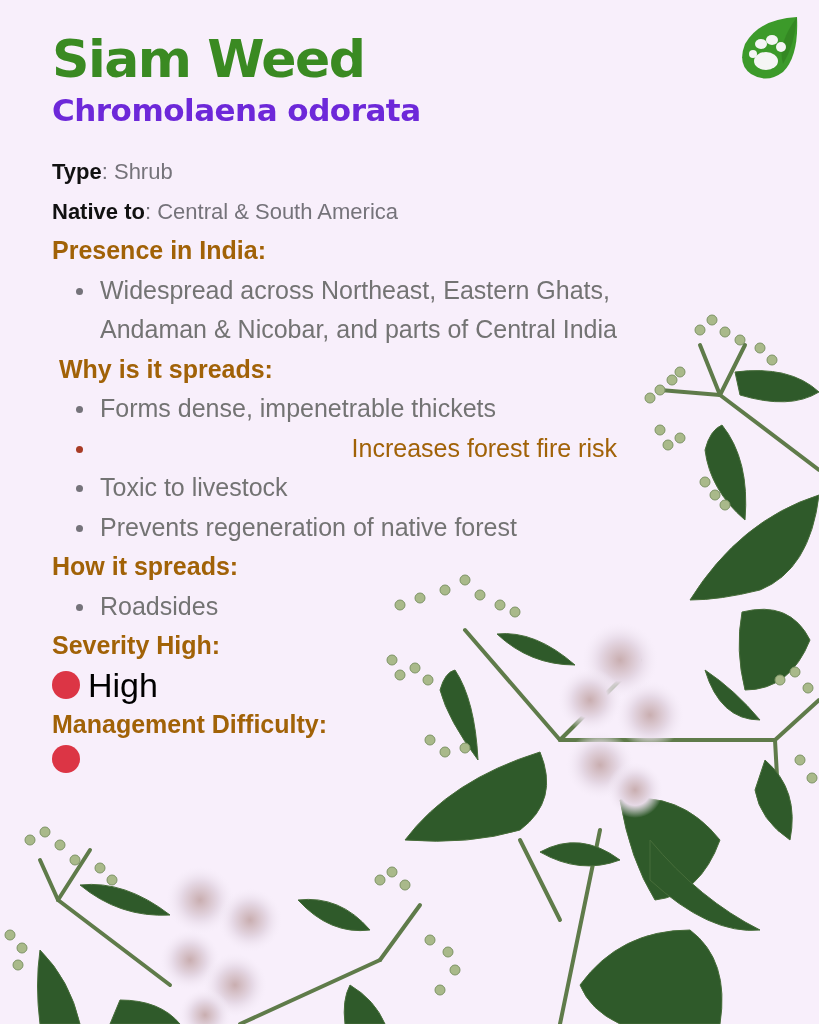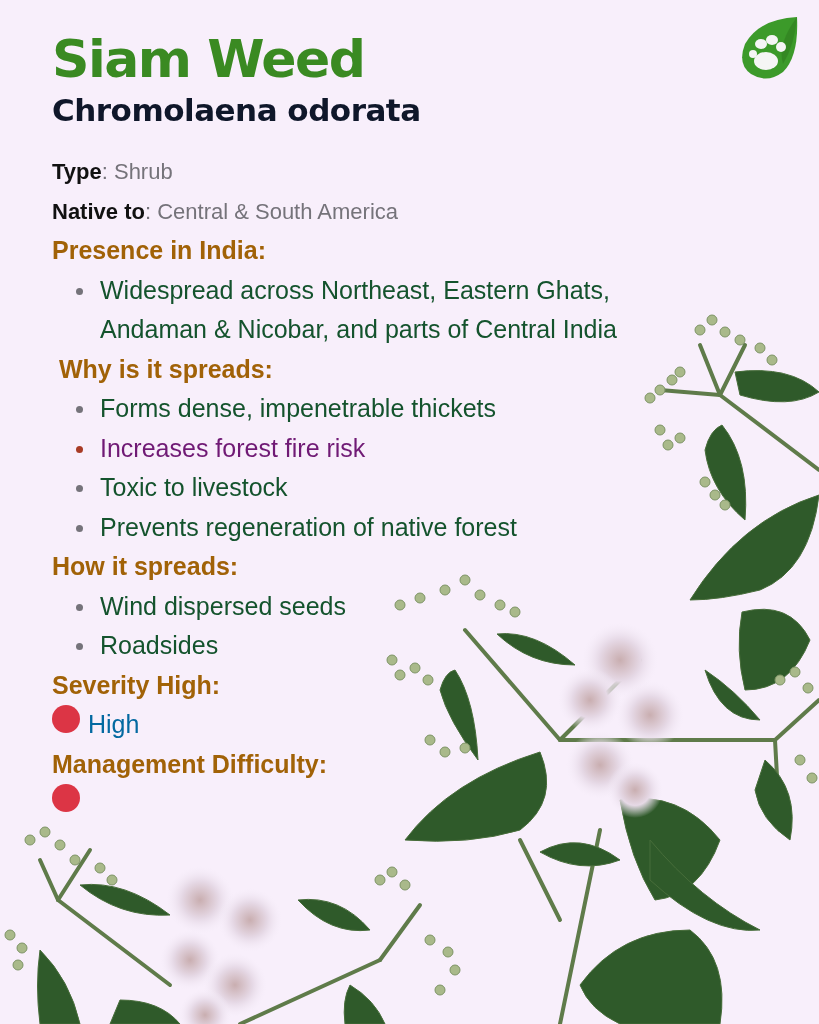--- a/index.html
+++ b/index.html
@@ -13,35 +13,35 @@
   .plants { position: absolute; inset: 0; z-index: 1; }
   .content { position: absolute; left: 52px; top: 28px; z-index: 2; }
   .title {
     font-family: "DejaVu Sans", sans-serif;
     font-weight: bold; color: #3a8a22;
     font-size: 52px; letter-spacing: -1.5px; line-height: 62px;
     margin: 0;
   }
   .subtitle {
     font-family: "DejaVu Sans", sans-serif;
-    font-weight: bold; color: #0f172a;
+    font-weight: bold; color: #6d28d9;
     font-size: 31px; letter-spacing: -0.5px; line-height: 40px;
     margin: 0 0 22px 0;
   }
   .row { font-size: 22px; line-height: 39.5px; color: #111; white-space: nowrap; }
   .lbl { font-weight: bold; color: #111; }
   .val { color: #75737a; }
   .head { font-weight: bold; color: #a16207; font-size: 25px; line-height: 39.5px; }
   .head.indent { padding-left: 7px; }
   ul { list-style: none; margin: 0; padding: 0 0 0 22px; }
-  li { font-size: 25px; line-height: 39.5px; color: #14532d; position: relative; padding-left: 26px; white-space: nowrap; }
+  li { font-size: 25px; line-height: 39.5px; color: #737373; position: relative; padding-left: 26px; white-space: nowrap; }
   li .bullet { position: absolute; left: 2px; top: 17px; width: 7px; height: 7px; border-radius: 50%; background: #75737a; }
-  li.hl { color: #701a75; }
+  li.hl { color: #a16207; text-align: right; }
   li.hl .bullet { background: #a83b25; }
-  .status { font-size: 25px; line-height: 39.5px; color: #0369a1; display: flex; }
+  .status { font-size: 34px; line-height: 39.5px; color: #000000; display: flex; align-items: center; }
   .dot { width: 28px; height: 28px; border-radius: 50%; background: #dc3545; margin-right: 8px; display: inline-block; }
   .logo { position: absolute; right: 18px; top: 14px; width: 62px; height: 66px; z-index: 3; }
 </style>
 </head>
 <body>
 
 <div class="card"></div>
 
 <svg class="plants" width="819" height="1024" viewBox="0 0 819 1024">
   <defs>
@@ -197,21 +197,20 @@
   <div class="head indent">Why is it spreads:</div>
   <ul>
     <li><span class="bullet"></span><span>Forms dense, impenetrable thickets</span></li>
     <li class="hl"><span class="bullet"></span><span>Increases forest fire risk</span></li>
     <li><span class="bullet"></span><span>Toxic to livestock</span></li>
     <li><span class="bullet"></span><span>Prevents regeneration of native forest</span></li>
   </ul>
 
   <div class="head">How it spreads:</div>
   <ul>
-    <li><span class="bullet"></span><span>Wind dispersed seeds</span></li>
     <li><span class="bullet"></span><span>Roadsides</span></li>
   </ul>
 
   <div class="head">Severity High:</div>
   <div class="status">
     <span class="dot"></span>
     <span>High</span>
   </div>
 
   <div class="head">Management Difficulty:</div>

